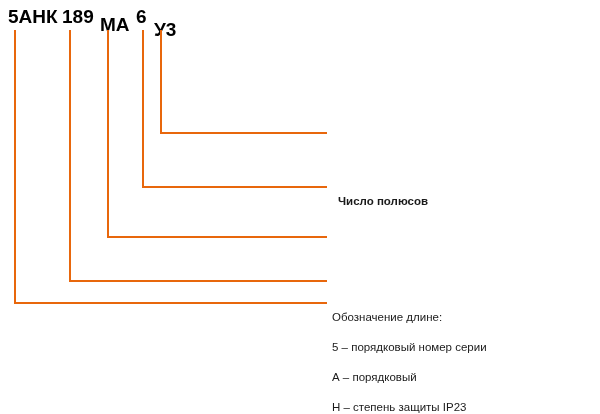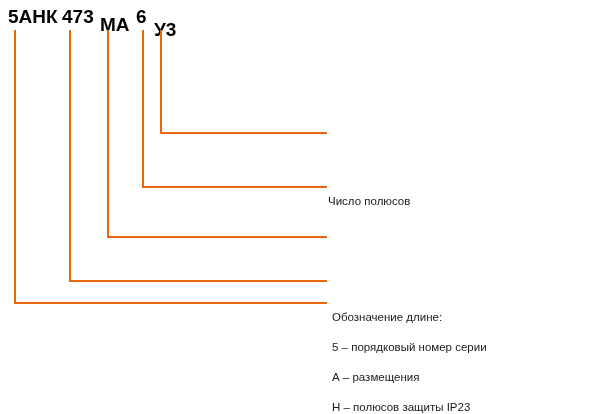--- a/index.html
+++ b/index.html
@@ -54,50 +54,50 @@
     display: block;
     white-space: nowrap;
   }
 </style>
 </head>
 <body>
 
 <div id="diagram">
 
   <div class="code-part" style="left:8px;  top:6px;">5АНК</div>
-  <div class="code-part" style="left:62px; top:6px;">473</div>
+  <div class="code-part" style="left:62px; top:6px;">189</div>
   <div class="code-part" style="left:100px;top:14px;">МА</div>
   <div class="code-part" style="left:136px;top:6px;">6</div>
   <div class="code-part" style="left:154px;top:19px;">У3</div>
 
   <div class="vline" style="left:160px; top:30px;  height:104px;"></div>
   <div class="hline" style="left:160px; top:132px; width:167px;"></div>
 
   <div class="vline" style="left:142px; top:30px;  height:158px;"></div>
   <div class="hline" style="left:142px; top:186px; width:185px;"></div>
 
   <div class="vline" style="left:107px; top:30px;  height:208px;"></div>
   <div class="hline" style="left:107px; top:236px; width:220px;"></div>
 
   <div class="vline" style="left:69px;  top:30px;  height:252px;"></div>
   <div class="hline" style="left:69px;  top:280px; width:258px;"></div>
 
   <div class="vline" style="left:14px;  top:30px;  height:274px;"></div>
   <div class="hline" style="left:14px;  top:302px; width:313px;"></div>
 
 
-  <div class="label" style="left:328px; top:179px;">
+  <div class="label" style="left:338px; top:179px;font-weight:bold;">
     <span class="label-line">Число полюсов</span>
   </div>
 
   <div class="label" style="left:332px; top:229px;">
   </div>
 
 
   <div class="label" style="left:332px; top:295px;">
     <span class="label-line">Обозначение длине:</span>
     <span class="label-line">5 – порядковый номер серии</span>
-    <span class="label-line">А – размещения</span>
-    <span class="label-line">Н – полюсов защиты IP23</span>
+    <span class="label-line">А – порядковый</span>
+    <span class="label-line">Н – степень защиты IP23</span>
     
   </div>
 
 </div>
 
 </body></html>

